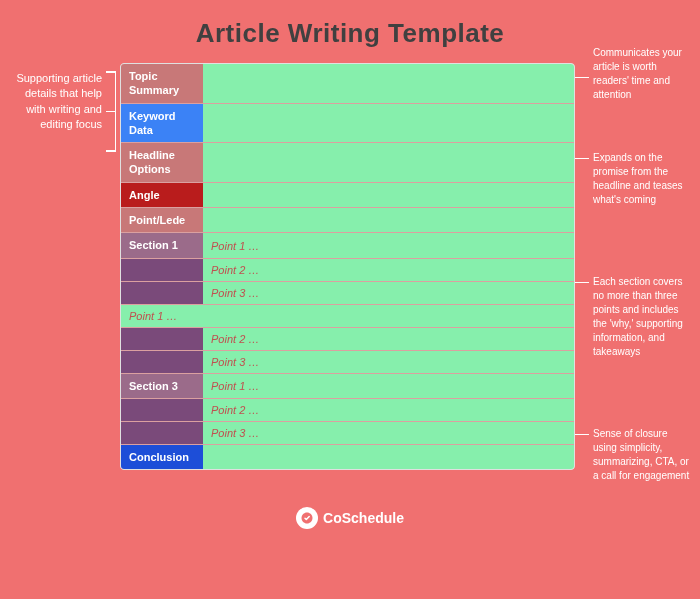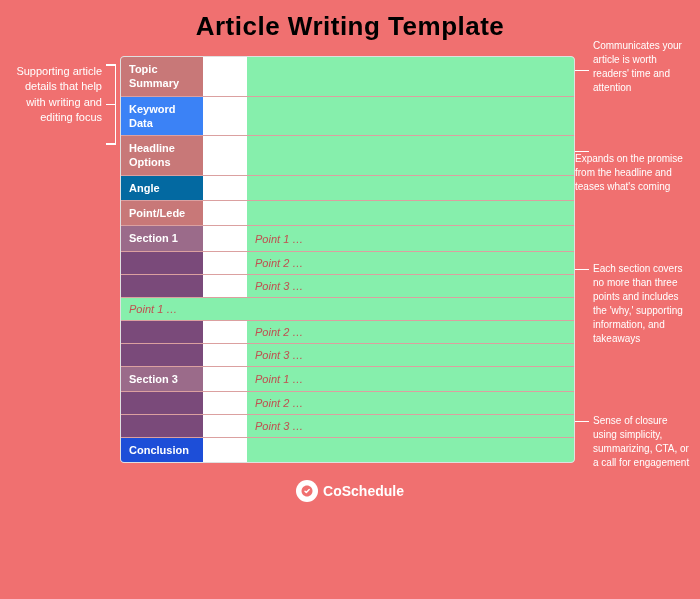--- a/index.html
+++ b/index.html
@@ -10,24 +10,24 @@
       font-family: Arial, sans-serif;
       display: flex;
       flex-direction: column;
       align-items: center;
       justify-content: flex-start;
       overflow: hidden;
       position: relative;
     }
 
     .title {
-      color: #000000;
+      color: #404040;
       font-size: 26px;
       font-weight: bold;
-      margin-top: 11px;
+      margin-top: 18px;
       margin-bottom: 14px;
       text-align: center;
       letter-spacing: 0.5px;
     }
 
     .main-area {
       display: flex;
       flex-direction: row;
       align-items: flex-start;
       width: 100%;
@@ -41,21 +41,21 @@
       border-radius: 4px;
       overflow: hidden;
       border: 1px solid #e0e0e0;
     }
 
     .footer {
       display: flex;
       flex-direction: row;
       align-items: center;
       justify-content: center;
-      margin-top: 10px;
+      margin-top: 24px;
       gap: 5px;
     }
 
     .footer-logo {
       display: flex;
       align-items: center;
       gap: 5px;
     }
 
     .footer-icon {
@@ -78,21 +78,20 @@
     }
 
     .full-table {
       width: 100%;
     }
 
     .full-table-row {
       display: flex;
       flex-direction: row;
       border-bottom: 1px solid #dba0a0;
-      gap: 44px;
     }
     .full-table-row:last-child {
       border-bottom: none;
     }
 
     .cell-label {
       background: #9b6b8a;
       color: white;
       font-size: 11px;
       font-weight: bold;
@@ -226,21 +225,21 @@
         <div class="cell-label top-purple" style="background:#3b82f6;">Keyword Data</div>
         <div class="cell-content"></div>
       </div>
 
       <div class="full-table-row">
         <div class="cell-label top-purple" style="background:#c87878;">Headline Options</div>
         <div class="cell-content"></div>
       </div>
 
       <div class="full-table-row">
-        <div class="cell-label top-purple" style="background:#0369a1;">Angle</div>
+        <div class="cell-label top-purple" style="background:#b91c1c;">Angle</div>
         <div class="cell-content"></div>
       </div>
 
       <div class="full-table-row">
         <div class="cell-label top-purple" style="background:#c87878;">Point/Lede</div>
         <div class="cell-content"></div>
       </div>
 
       <div class="full-table-row">
         <div class="cell-label" style="background:#9b6b8a;">Section 1</div>
@@ -290,21 +289,21 @@
 
   <div class="right-ann-outer">
 
     <div style="height:22px; display:flex; align-items:center;">
       <div class="r-dash"></div>
       <div class="r-text">Communicates your article is worth readers' time and attention</div>
     </div>
 
     <div style="height:66px;"></div>
 
-    <div style="display:flex; align-items:flex-start;flex-direction:column;">
+    <div style="display:flex; align-items:flex-start;">
       <div class="r-dash"></div>
       <div class="r-text">Expands on the promise from the headline and teases what's coming</div>
     </div>
 
     <div style="height:68px;"></div>
 
     <div style="display:flex; align-items:flex-start;">
       <div class="r-dash"></div>
       <div class="r-text">Each section covers no more than three points and includes the 'why,' supporting information, and takeaways</div>
     </div>

